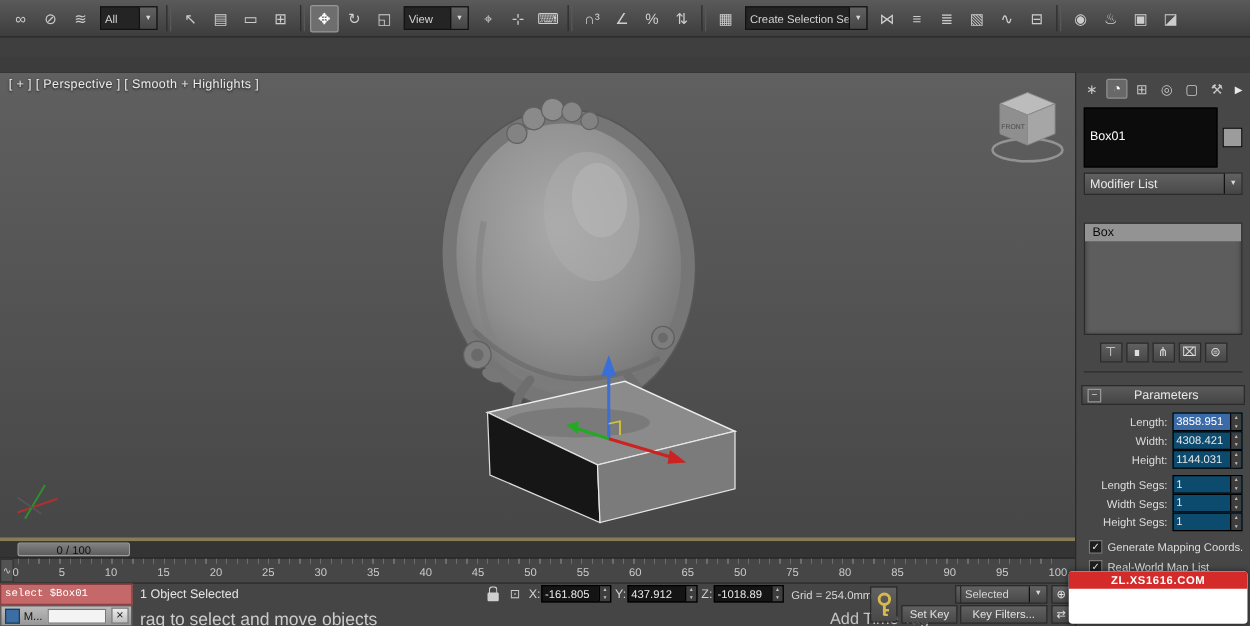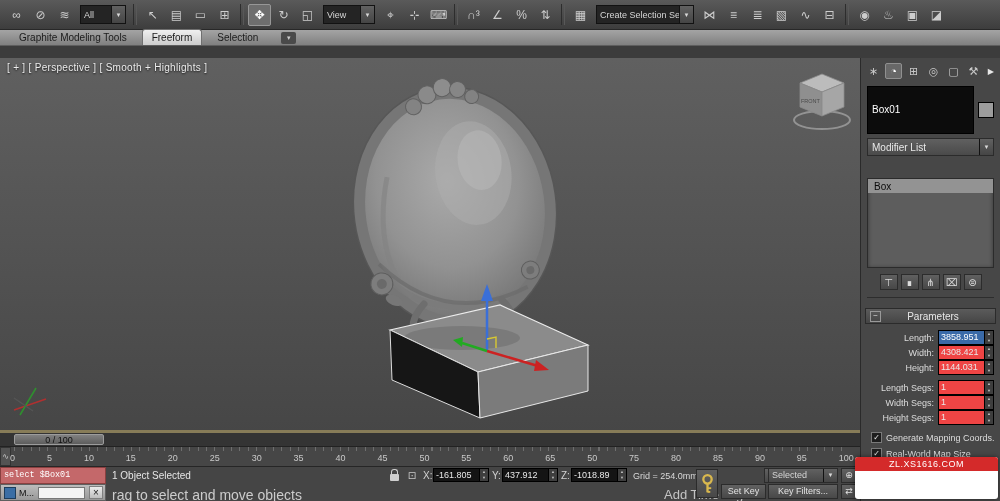--- a/index.html
+++ b/index.html
@@ -56,21 +56,21 @@
   .stack-tool{width:18px;height:16px;background:linear-gradient(#606060,#474747);border:1px solid #2c2c2c;color:#ddd;
     font-size:10px;display:flex;align-items:center;justify-content:center;padding:0;font-family:inherit}
   .rollout-header{margin:10px 4px 5px;height:14px;background:linear-gradient(#5b5b5b,#454545);border:1px solid #2b2b2b;
     display:flex;align-items:center;color:#e7e7e7;font-size:10px}
   .rollout-minus{width:9px;height:9px;border:1px solid #999;color:#ddd;font-size:8px;line-height:8px;text-align:center;margin:0 4px;flex:none}
   .rollout-title{flex:1;text-align:center;margin-right:14px}
   .param-rows{padding:2px 6px 0;display:flex;flex-direction:column;gap:2px}
   .param-row{display:flex;align-items:center;height:13px}
   .param-rows .param-row:nth-child(4){margin-top:5px}
   .param-label{flex:1;text-align:right;color:#dcdcdc;font-size:9px;padding-right:4px;white-space:nowrap}
-  .spinner{width:54px;height:13px;background:#ef4444;border:1px solid #000;display:flex;align-items:stretch;flex:none}
+  .spinner{width:54px;height:13px;background:#0c4a6e;border:1px solid #000;display:flex;align-items:stretch;flex:none}
   .spinner .val{flex:1;color:#e8e8e8;font-size:9px;line-height:12px;padding:0 2px;overflow:hidden;white-space:nowrap}
   .spinner .val.sel{background:#3a6aa8;color:#fff}
   .arrows{width:8px;display:flex;flex-direction:column;background:#3e3e3e;border-left:1px solid #000;flex:none}
   .arrows span{flex:1;font-size:4px;color:#c0c0c0;text-align:center;line-height:6px;overflow:hidden}
   .arrows .up::before{content:"▲"}
   .arrows .dn::before{content:"▼"}
   .cp-checks{padding:7px 6px 0;display:flex;flex-direction:column;gap:3px}
   .checkbox-row{display:flex;align-items:center;gap:4px;height:13px;padding-left:4px}
   .cb-box{width:9px;height:9px;background:#1e1e1e;border:1px solid #7a7a7a;color:#e8e8e8;font-size:8px;line-height:9px;text-align:center;flex:none}
   .cb-label{color:#dcdcdc;font-size:9px;white-space:nowrap}
@@ -123,21 +123,21 @@
 
   
   .watermark{position:absolute;right:2px;bottom:2px;width:143px;height:42px;background:#fff;border-radius:3px;overflow:hidden;
     z-index:50;box-shadow:0 0 5px rgba(0,0,0,.5)}
   .wm-top{display:flex;align-items:center;height:28px;padding:0 5px;gap:3px}
   .wm-logo-wrap{position:relative;width:26px;height:24px;flex:none}
   .wm-ring{position:absolute;left:0;top:1px;width:20px;height:20px;border:2.5px solid #d42a2a;border-radius:50%;border-right-color:transparent;transform:rotate(25deg)}
   .wm-logo{position:absolute;left:4px;top:3px;color:#d42a2a;font-size:15px;font-weight:bold;font-style:italic;
     font-family:"Liberation Serif","DejaVu Serif",serif}
   .wm-name{color:#d42a2a;font-size:17px;font-weight:bold;letter-spacing:1px;font-family:"DejaVu Sans",sans-serif}
-  .wm-bottom{height:14px;background:#d42a2a;color:#fff;font-size:9px;line-height:14px;text-align:center;letter-spacing:.5px;font-weight:normal}
+  .wm-bottom{height:14px;background:#d42a2a;color:#fff;font-size:9px;line-height:14px;text-align:center;letter-spacing:.5px;font-weight:bold}
 </style>
 </head>
 <body>
 
 <div class="app">
 
   <div class="main-toolbar">
     <div class="tb-group">
         <button class="tb-icon">
           <span class="glyph">∞</span>
@@ -250,28 +250,20 @@
         </button>
         <button class="tb-icon">
           <span class="glyph">▣</span>
         </button>
         <button class="tb-icon">
           <span class="glyph">◪</span>
         </button>
       </div>
   </div>
 
-  <div class="ribbon-row">
-    <div style="display:flex;gap:6px;align-items:flex-end">
-        <div class="ribbon-tab"><span>Graphite Modeling Tools</span></div>
-        <div class="ribbon-tab active"><span>Freeform</span></div>
-        <div class="ribbon-tab"><span>Selection</span></div>
-      </div>
-    <div class="ribbon-opt">▾</div>
-  </div>
   <div class="ribbon-gap"></div>
 
   <div class="viewport">
     <svg width="860" height="375" viewBox="0 0 860 375">
       <defs>
         <linearGradient id="vpbg" x1="0" y1="0" x2="0" y2="1">
           <stop offset="0" stop-color="#606060"></stop>
             <stop offset="1" stop-color="#464646"></stop>
         </linearGradient>
         <radialGradient id="glass" cx="48%" cy="38%" r="68%">
@@ -467,21 +459,21 @@
         </span>
       </div>
       </div>
     <div class="cp-checks">
         <div class="checkbox-row">
         <span class="cb-box">✓</span>
         <span class="cb-label">Generate Mapping Coords.</span>
       </div>
         <div class="checkbox-row">
         <span class="cb-box">✓</span>
-        <span class="cb-label">Real-World Map Size</span>
+        <span class="cb-label">Real-World Map List</span>
       </div>
       </div>
   </div>
 
   <div class="time-slider">
     <button class="ts-button">0 / 100</button>
   </div>
 
   <div class="ruler">
     <button class="mini-curve-btn">∿</button>

